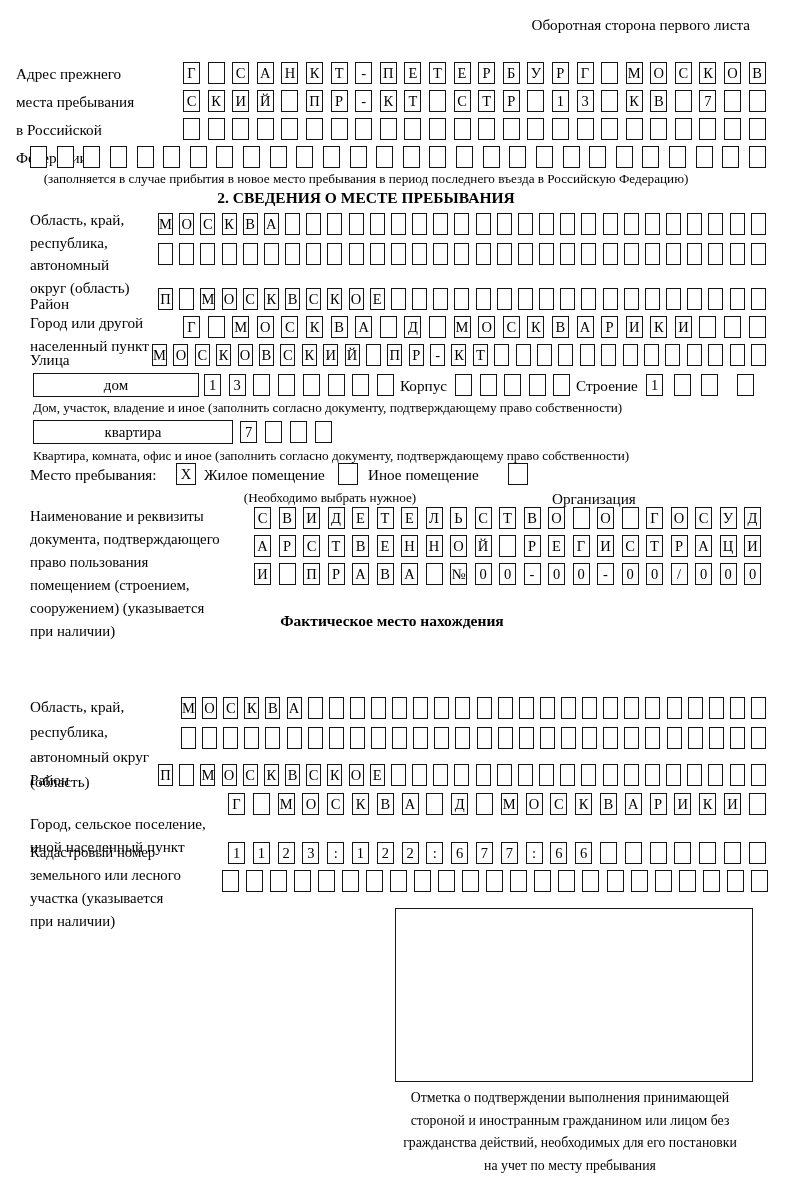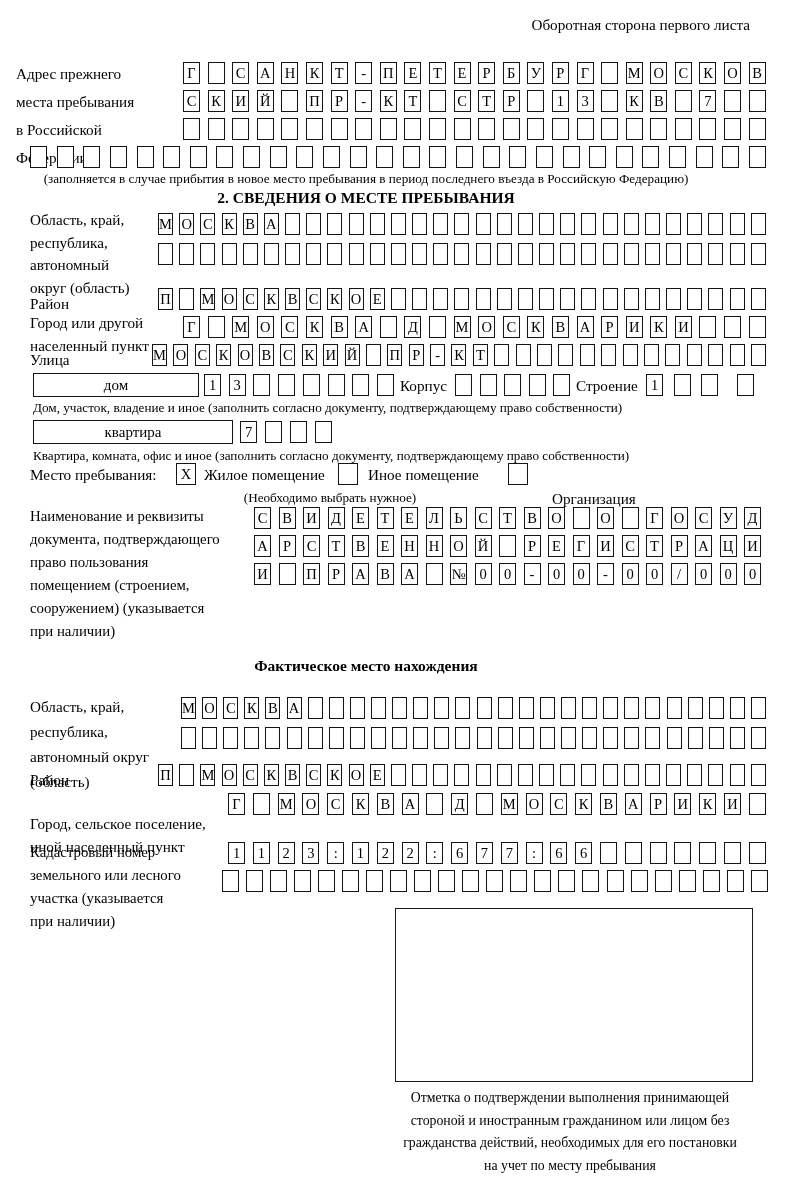--- a/index.html
+++ b/index.html
@@ -434,21 +434,21 @@
       <div class="cell">0</div>
       <div class="cell">-</div>
       <div class="cell">0</div>
       <div class="cell">0</div>
       <div class="cell">/</div>
       <div class="cell">0</div>
       <div class="cell">0</div>
       <div class="cell">0</div>
     </div>
 
-  <div class="title center" style="top:657px;">Фактическое место нахождения</div>
+  <div class="title center" style="top:612px;margin-left:26px;">Фактическое место нахождения</div>
 
   <div class="lbl mid" style="left:30px;top:694px;width:150px;">Область, край,
 республика,
 автономный округ
 (область)</div>
   <div class="cellrow c-sm" style="left:181px;top:697px;width:585px;">
       <div class="cell">М</div>
       <div class="cell">О</div>
       <div class="cell">С</div>
       <div class="cell">К</div>

